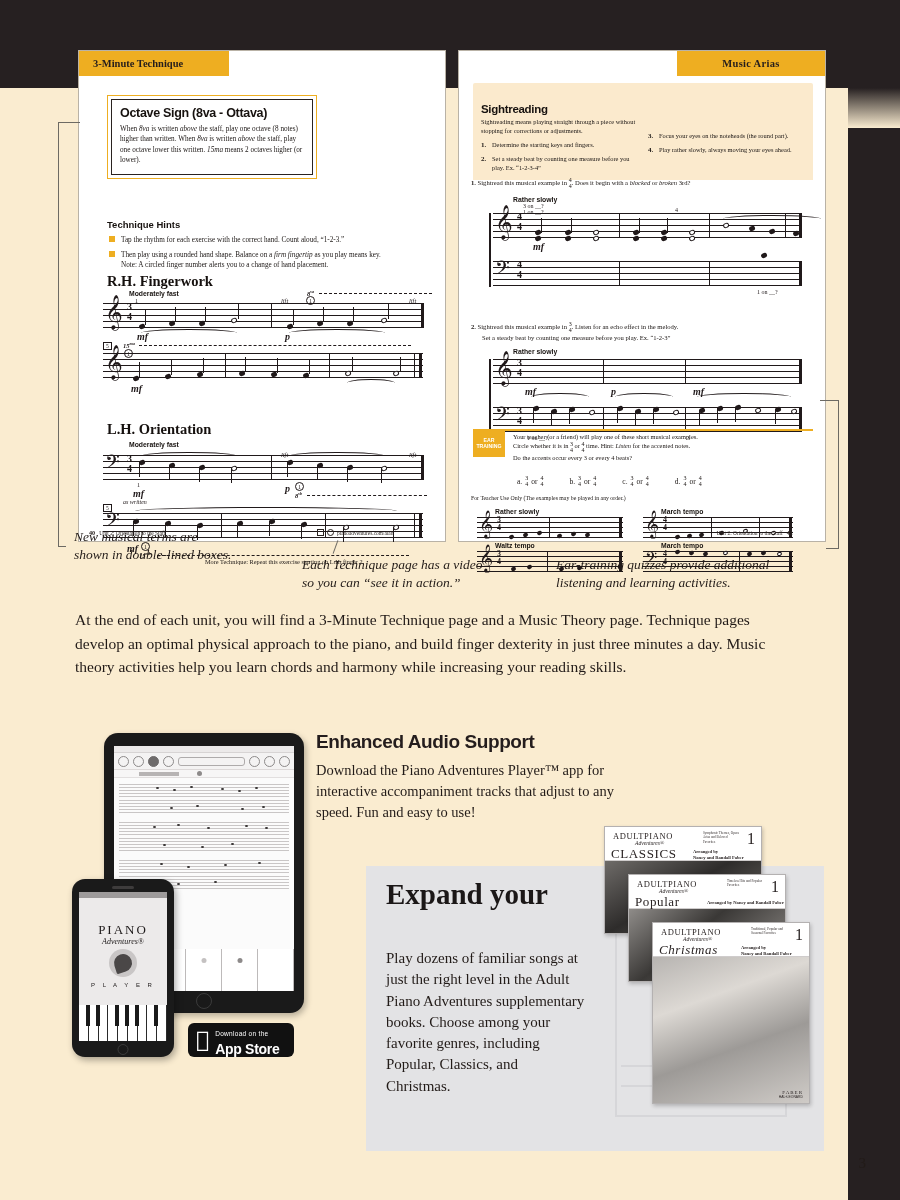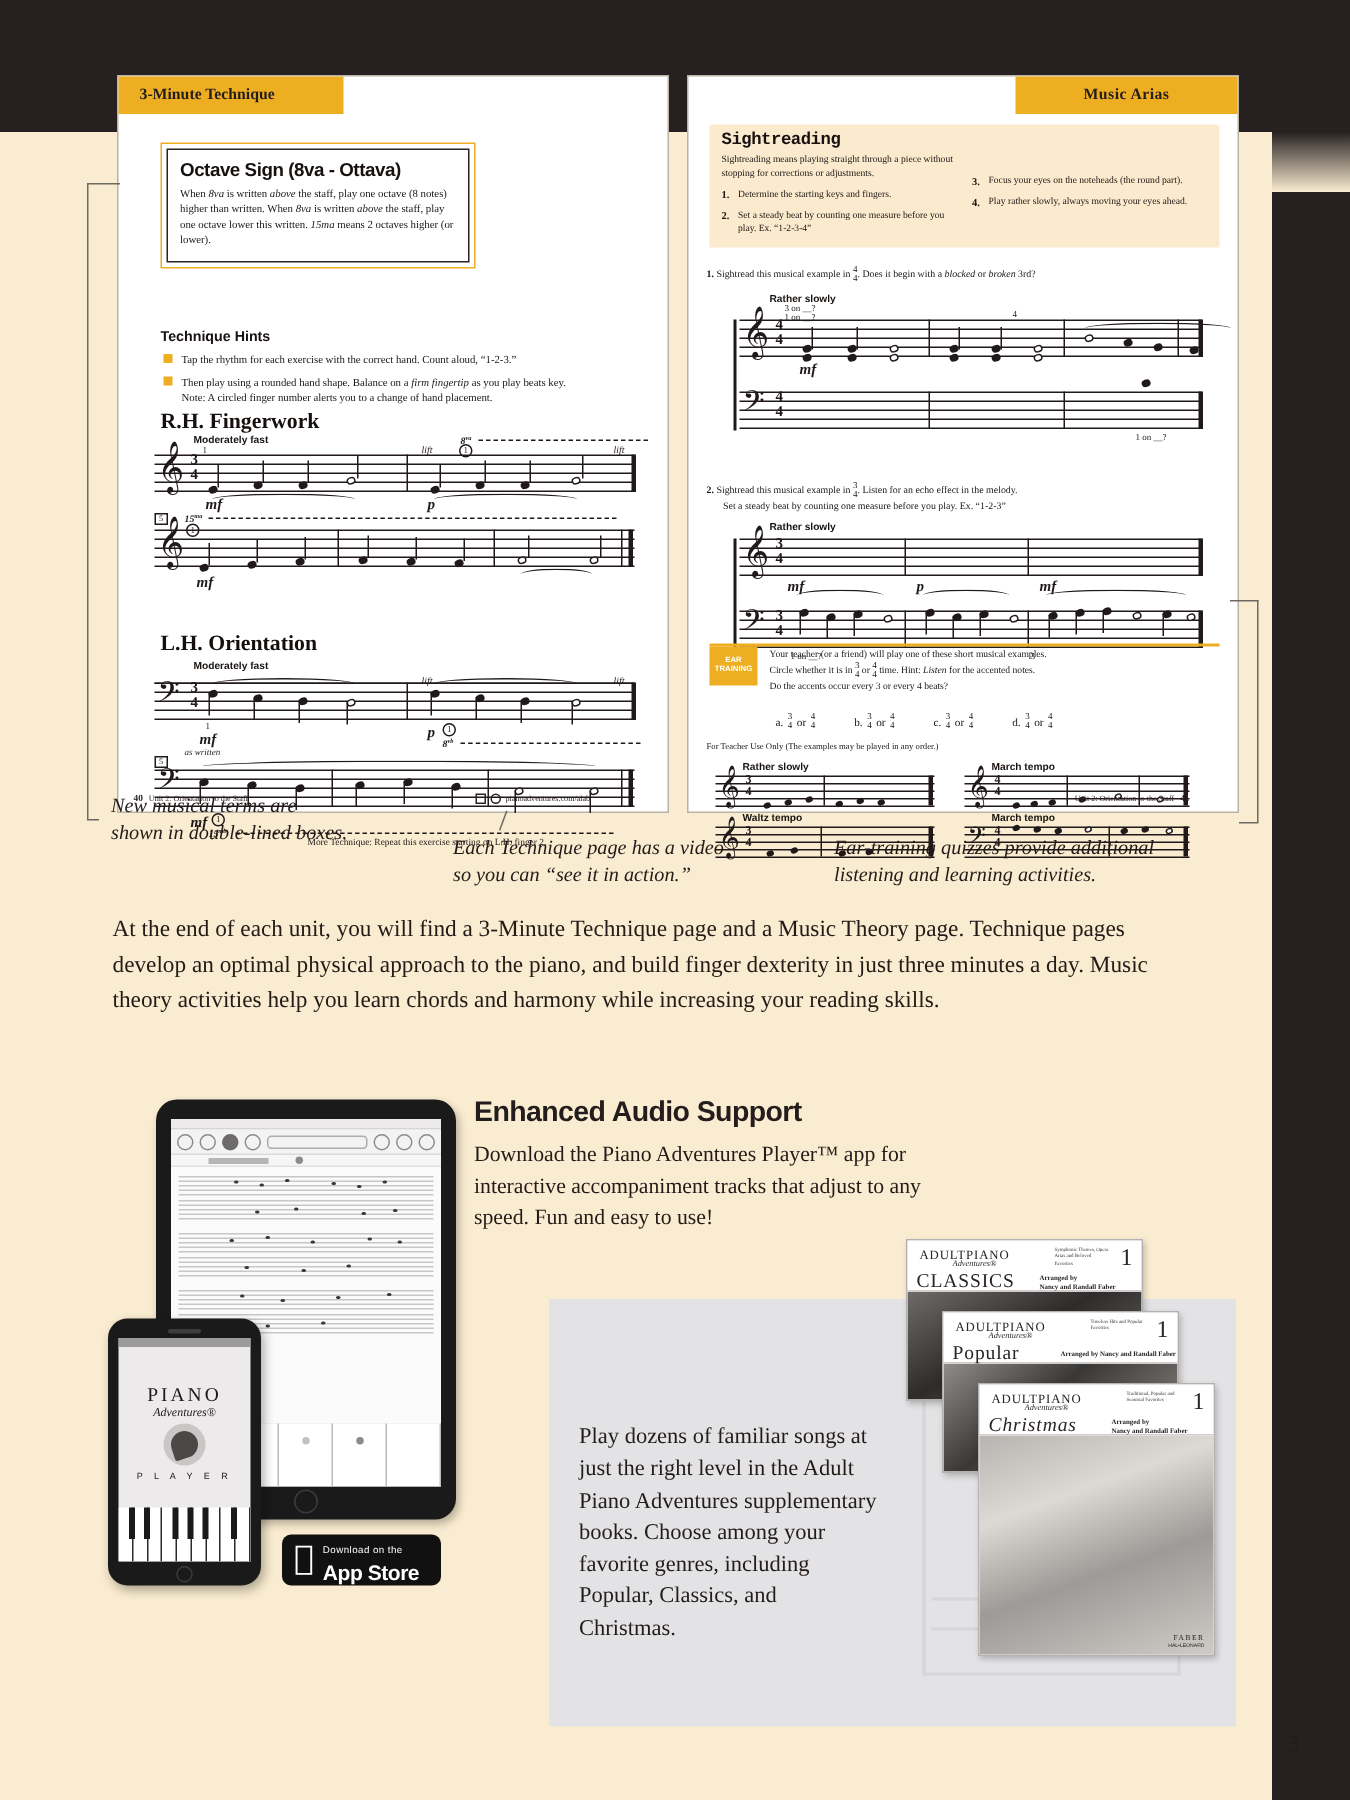--- a/index.html
+++ b/index.html
@@ -79,22 +79,22 @@
   .measnum { position:absolute; font-size:5.5px; border:1px solid #20191a; padding:0 2px; color:#20191a; }
   .slur { position:absolute; border-top:1px solid #20191a; border-radius:50%; height:8px; }
   .more-tech { position:absolute; font-size:6.3px; color:#1b1614; }
   .footer { position:absolute; bottom:5px; font-size:5.4px; color:#2a2320;
       font-family:"Liberation Serif",serif; }
   .pg-num { font-weight:bold; font-size:6.2px; }
 
   
   .sr-box { position:absolute; left:14px; top:32px; width:340px; background:#fbeacd;
       border-radius:2px 2px 0 0; padding:4px 8px 8px 8px; }
-  .sr-title { font-family:Liberation Mono, monospace; font-weight:bold; font-size:11.5px;
-      color:#17120f; letter-spacing:-.3px; }
+  .sr-title { font-family:Liberation Sans, sans-serif; font-weight:bold; font-size:11.5px;
+      color:#17120f; letter-spacing:-.3px;margin-top:16px; }
   .sr-cols { display:flex; gap:10px; margin-top:2px; }
   .sr-col { width:50%; font-size:6.4px; line-height:1.45; color:#1b1614; }
   .sr-item { display:flex; margin-top:4px; }
   .sr-item .n { font-weight:bold; width:11px; flex:none; font-size:7px; }
   .ex-q { position:absolute; font-size:6.6px; color:#1b1614; line-height:1.4; }
   .ex-q .num { font-weight:bold; }
   .ex-q i { font-style:italic; }
 
   
   .et-rule { position:absolute; height:2px; background:#eeae21; }
@@ -237,21 +237,21 @@
           <i>15ma</i><span> means 2 octaves higher (or lower).</span>
         </div>
       </div>
     </div>
 
     <div class="hints-title">Technique Hints</div>
     <div class="hint" style="top:184px">
       <span class="sq"></span><span class="txt">Tap the rhythm for each exercise with the correct hand. Count aloud, “1-2-3.”</span>
     </div>
     <div class="hint" style="top:199px">
-      <span class="sq"></span><span class="txt"><span>Then play using a rounded hand shape.  Balance on a </span><i>firm fingertip</i><span> as you play beats key.</span><br><span>Note: A circled finger number alerts you to a change of hand placement.</span></span>
+      <span class="sq"></span><span class="txt"><span>Then play using a rounded hand shape.  Balance on a </span><i>firm fingertip</i><span> as you play means key.</span><br><span>Note: A circled finger number alerts you to a change of hand placement.</span></span>
     </div>
 
     <div class="sec-title" style="top:222px">R.H. Fingerwork</div>
 
     <div class="staff-wrap" style="left:24px; top:252px; width:320px;">
       <div class="tempo" style="left:26px; top:-13px">Moderately fast</div>
       <div class="lbl" style="left:32px; top:-5px">1</div>
       <div class="ottava" style="left:204px; top:-14px">8<sup>va</sup></div>
       <div class="ottava-line" style="left:216px; top:-10px; width:113px;"></div>
       <div class="circnum" style="left:203px; top:-7px">1</div>
@@ -951,20 +951,21 @@
       <path d="M250 40 L420 130 L420 250 L250 250 Z"></path>
       <path d="M250 40 L250 250"></path>
       <path d="M270 90 L420 170"></path>
       <path d="M300 55 L440 140"></path>
       <path d="M255 200 L420 200"></path>
       <path d="M255 220 L420 220"></path>
     </g>
   </svg>
 </div>
 <div class="exp-title">
+  <div>Expand your</div>
 </div>
 <div class="exp-body">Play dozens of familiar songs at just the right level in the Adult Piano Adventures supplementary books. Choose among your favorite genres, including Popular, Classics, and Christmas.</div>
 
 <div class="bk" style="left:604px; top:826px; width:158px; height:108px;">
   <div class="bk-photo" style="background:linear-gradient(150deg,#6e6b68,#2e2c2b 45%,#55524f 75%,#8a8785);"></div>
   <div class="bk-band">
     <span class="bk-apa"><span>ADULT</span><span>PIANO</span></span>
     <span class="bk-adv">Adventures®</span>
     <span class="bk-ttl">CLASSICS</span>
     <span class="bk-arr" style="left:88px; top:22px"><span>Arranged by</span><br><span>Nancy and Randall Faber</span></span>

